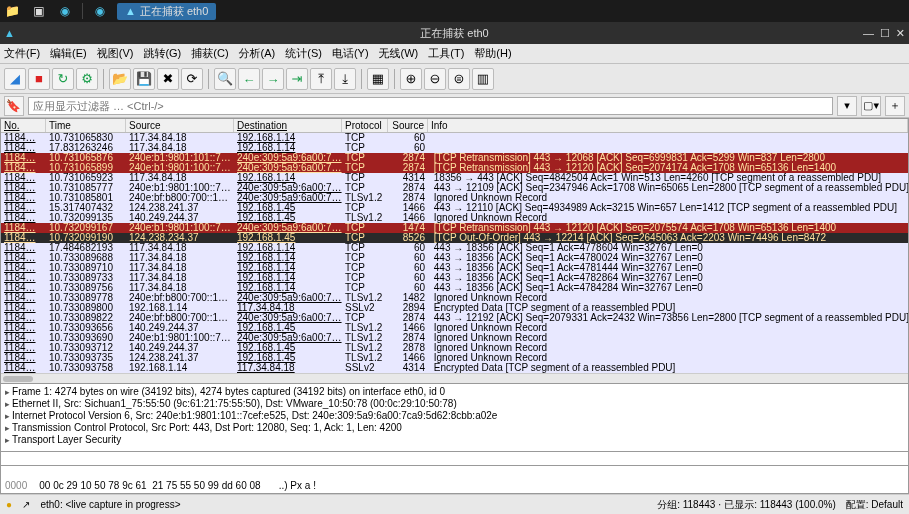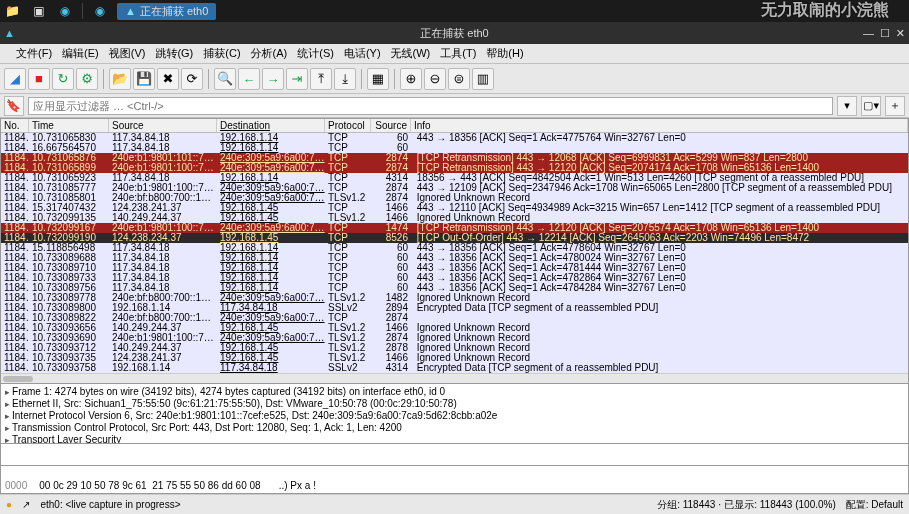--- a/index.html
+++ b/index.html
@@ -7,39 +7,39 @@
 .taskbar { height: 22px; background: #1b1b1b; display: flex; align-items: center; padding: 0 4px; gap: 8px; color: #ddd; font-size: 11px; position: relative; }
 .taskbar .task-icon { width: 18px; height: 16px; display: inline-flex; align-items: center; justify-content: center; font-size: 12px; }
 .task-sep { width: 1px; height: 16px; background: #444; }
 .taskbar .task-app { background: #2e6ea6; padding: 1px 8px; border-radius: 2px; font-size: 11px; display: flex; align-items: center; gap: 4px; }
 .taskbar .watermark { position: absolute; right: 20px; top: 0; font-size: 16px; color: rgba(255,255,255,0.7); font-weight: bold; text-shadow: 0 0 2px #000; }
 
 .titlebar { height: 22px; background: #2f2f2f; color: #ddd; display: flex; align-items: center; justify-content: center; font-size: 11px; position: relative; }
 .titlebar .tb-icon { position: absolute; left: 4px; }
 .titlebar .tb-btns { position: absolute; right: 4px; display: flex; gap: 6px; font-size: 11px; }
 
-.menubar { height: 20px; background: #e8e8e8; display: flex; align-items: flex-end; font-size: 11px; padding: 0 12px; gap: 2px; border-bottom: 1px solid #c0c0c0; }
+.menubar { height: 20px; background: #e8e8e8; display: flex; align-items: flex-end; font-size: 11px; padding: 0 0; gap: 2px; border-bottom: 1px solid #c0c0c0; }
 .menubar span { padding: 2px 4px; }
 
 .toolbar { height: 30px; background: #e8e8e8; display: flex; align-items: center; padding: 2px 4px; gap: 2px; border-bottom: 1px solid #c0c0c0; }
 .toolbar .tbtn { width: 22px; height: 22px; border: 1px solid #bbb; background: #f4f4f4; display: inline-flex; align-items: center; justify-content: center; font-size: 13px; border-radius: 2px; }
 .toolbar .tsep { width: 1px; height: 20px; background: #aaa; margin: 0 3px; }
 
 .filterbar { height: 24px; background: #e8e8e8; display: flex; align-items: center; padding: 2px 4px; gap: 4px; border-bottom: 1px solid #c0c0c0; }
 .filterbar .ficon { width: 20px; height: 20px; display: inline-flex; align-items: center; justify-content: center; border: 1px solid #bbb; background: #f4f4f4; font-size: 12px; }
 .filterbar input { flex: 1; border: 1px solid #aaa; height: 18px; padding: 0 4px; font-size: 11px; }
 .filterbar .fbtn { width: 20px; height: 20px; border: 1px solid #bbb; background: #f4f4f4; display: inline-flex; align-items: center; justify-content: center; font-size: 11px; }
 
 .packet-list { flex: 0 0 auto; overflow: hidden; border: 1px solid #999; background: #fff; }
 .plist-head { display: flex; background: #f0f0f0; font-size: 10px; border-bottom: 1px solid #bbb; }
 .plist-head div { padding: 1px 3px; border-right: 1px solid #ccc; }
 .plist-body { font-family: "DejaVu Sans Mono", Consolas, monospace; font-size: 10px; line-height: 10px; overflow-x: auto; white-space: nowrap; }
 .plist-row { display: flex; height: 10px; }
 .plist-row div { padding: 0 3px; white-space: pre; overflow: hidden; }
-.c-no   { width: 28px; } .c-time { width: 80px; } .c-src { width: 108px; }
+.c-no   { width: 45px; text-decoration: underline; } .c-time { width: 80px; } .c-src { width: 108px; }
 .c-dst  { width: 108px; text-decoration: underline; } .c-proto { width: 46px; } .c-len { width: 40px; text-align: right; } .c-info { flex: 1; padding-left: 2px; }
 .row-normal { background: #e8e8ff; color: #000; }
 .row-retrans { background: #a02020; color: #ffe0a0; }
 .row-ack { background: #2a2a2a; color: #ffe0a0; }
 .scroll-spacer { height: 10px; background: #e8e8e8; border-top: 1px solid #ccc; position: relative; }
 .scroll-spacer::after { content: ""; position: absolute; left: 2px; top: 2px; width: 30px; height: 6px; background: #bbb; border-radius: 3px; }
 
 .details { font-family: "DejaVu Sans Mono", Consolas, monospace; font-size: 10px; line-height: 12px; background: #fff; border: 1px solid #999; border-top: none; padding: 2px 4px; flex: 1; overflow: hidden; }
 .details .tree-item::before { content: "▸ "; font-size: 9px; color: #555; }
 
@@ -54,21 +54,20 @@
 <div class="taskbar">
   <span class="task-icon">📁</span>
   <span class="task-icon">▣</span>
   <span class="task-icon" style="color:#4ac2e8">◉</span>
   <span class="task-sep"></span>
   <span class="task-icon" style="color:#4ac2e8">◉</span>
   <span class="task-app">
     <span style="color:#7fe0ff">▲</span>
     <span>正在捕获 eth0</span>
   </span>
-  <div class="watermark">无力取闹的小浣熊</div>
 </div>
 
 <div class="titlebar">
   <span class="tb-icon" style="color:#4ac2e8">▲</span>
   <span>正在捕获 eth0</span>
   <div class="tb-btns">
     <span>—</span>
     <span>☐</span>
     <span>✕</span>
   </div>
@@ -133,25 +132,24 @@
     <div class="c-info">Info</div>
   </div>
   <div class="plist-body" id="plist-body">
       <div class="plist-row row-normal">
         <div class="c-no">1184…</div>
         <div class="c-time">10.731065830</div>
         <div class="c-src">117.34.84.18</div>
         <div class="c-dst">192.168.1.14</div>
         <div class="c-proto">TCP</div>
         <div class="c-len">60</div>
-        <div class="c-info"> 443 → 18356 [ACK] Seq=1 Ack=4775764 Win=32767 Len=0</div>
-      </div>
-      <div class="plist-row row-normal">
-        <div class="c-no">1184…</div>
-        <div class="c-time">16.667564570</div>
+      </div>
+      <div class="plist-row row-normal">
+        <div class="c-no">1184…</div>
+        <div class="c-time">17.831263246</div>
         <div class="c-src">117.34.84.18</div>
         <div class="c-dst">192.168.1.14</div>
         <div class="c-proto">TCP</div>
         <div class="c-len">60</div>
       </div>
       <div class="plist-row row-retrans">
         <div class="c-no">1184…</div>
         <div class="c-time">10.731065876</div>
         <div class="c-src">240e:b1:9801:101::7…</div>
         <div class="c-dst">240e:309:5a9:6a00:7…</div>
@@ -226,21 +224,21 @@
         <div class="c-no">1184…</div>
         <div class="c-time">10.732099190</div>
         <div class="c-src">124.238.234.37</div>
         <div class="c-dst">192.168.1.45</div>
         <div class="c-proto">TCP</div>
         <div class="c-len">8526</div>
         <div class="c-info"> [TCP Out-Of-Order] 443 → 12214 [ACK] Seq=2645063 Ack=2203 Win=74496 Len=8472</div>
       </div>
       <div class="plist-row row-normal">
         <div class="c-no">1184…</div>
-        <div class="c-time">15.118856498</div>
+        <div class="c-time">17.484682193</div>
         <div class="c-src">117.34.84.18</div>
         <div class="c-dst">192.168.1.14</div>
         <div class="c-proto">TCP</div>
         <div class="c-len">60</div>
         <div class="c-info"> 443 → 18356 [ACK] Seq=1 Ack=4778604 Win=32767 Len=0</div>
       </div>
       <div class="plist-row row-normal">
         <div class="c-no">1184…</div>
         <div class="c-time">10.733089688</div>
         <div class="c-src">117.34.84.18</div>
@@ -294,20 +292,21 @@
         <div class="c-len">2894</div>
         <div class="c-info"> Encrypted Data [TCP segment of a reassembled PDU]</div>
       </div>
       <div class="plist-row row-normal">
         <div class="c-no">1184…</div>
         <div class="c-time">10.733089822</div>
         <div class="c-src">240e:bf:b800:700::1…</div>
         <div class="c-dst">240e:309:5a9:6a00:7…</div>
         <div class="c-proto">TCP</div>
         <div class="c-len">2874</div>
+        <div class="c-info"> 443 → 12192 [ACK] Seq=2079331 Ack=2432 Win=73856 Len=2800 [TCP segment of a reassembled PDU]</div>
       </div>
       <div class="plist-row row-normal">
         <div class="c-no">1184…</div>
         <div class="c-time">10.733093656</div>
         <div class="c-src">140.249.244.37</div>
         <div class="c-dst">192.168.1.45</div>
         <div class="c-proto">TLSv1.2</div>
         <div class="c-len">1466</div>
         <div class="c-info"> Ignored Unknown Record</div>
       </div>
@@ -344,32 +343,32 @@
         <div class="c-src">192.168.1.14</div>
         <div class="c-dst">117.34.84.18</div>
         <div class="c-proto">SSLv2</div>
         <div class="c-len">4314</div>
         <div class="c-info"> Encrypted Data [TCP segment of a reassembled PDU]</div>
       </div>
     </div>
   <div class="scroll-spacer"></div>
 </div>
 
-<div class="details" id="details" style="height:60px;flex:none">
+<div class="details" id="details" style="height:68px;flex:none">
     <div class="tree-item">Frame 1: 4274 bytes on wire (34192 bits), 4274 bytes captured (34192 bits) on interface eth0, id 0</div>
     <div class="tree-item">Ethernet II, Src: Sichuan1_75:55:50 (9c:61:21:75:55:50), Dst: VMware_10:50:78 (00:0c:29:10:50:78)</div>
     <div class="tree-item">Internet Protocol Version 6, Src: 240e:b1:9801:101::7cef:e525, Dst: 240e:309:5a9:6a00:7ca9:5d62:8cbb:a02e</div>
     <div class="tree-item">Transmission Control Protocol, Src Port: 443, Dst Port: 12080, Seq: 1, Ack: 1, Len: 4200</div>
     <div class="tree-item">Transport Layer Security</div>
   </div>
 
 <div style="flex:1;background:#fff;border:1px solid #999;border-top:none"></div>
 
 <div class="hex">
-<span style="color:#888">0000</span>  <span>00 0c 29 10 50 78 9c 61  21 75 55 50 86 dd 60 08</span>   <span>..) Px a !</span>
+<span style="color:#888">0000</span>  <span>00 0c 29 10 50 78 9c 61  21 75 55 50 99 dd 60 08</span>   <span>..) Px a !</span>
 <span style="color:#888">0010</span>  <span>7c c9 10 7c 06 38 24 0e  00 b1 98 01 01 01 00 00</span>   <span>|  | 8$</span>
 </div>
 
 <div class="statusbar">
   <span style="color:#d9a000">●</span>
   <span>↗</span>
   <span>eth0: &lt;live capture in progress&gt;</span>
   <span class="sb-fill"></span>
   <span>分组: 118443 · 已显示: 118443 (100.0%)</span>
   <span>配置: Default</span>

